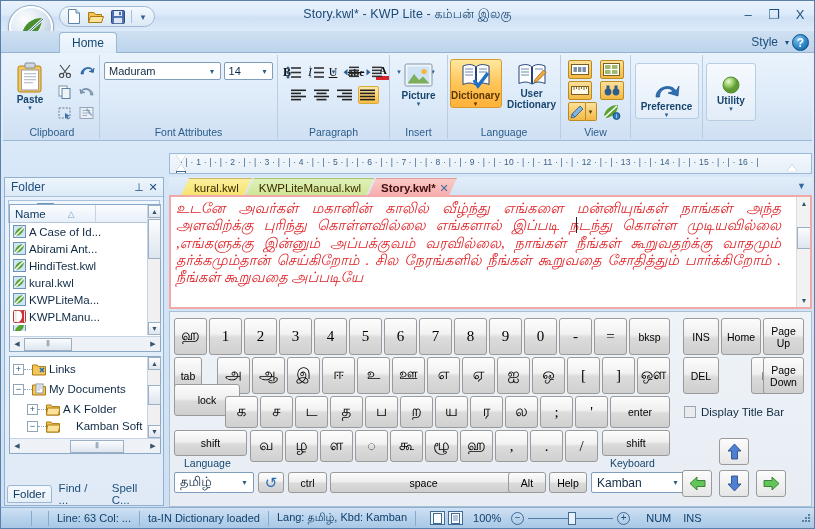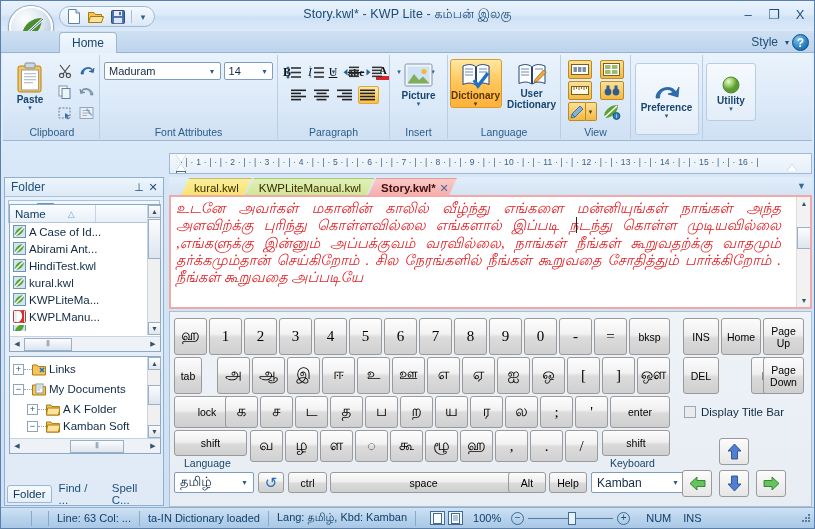--- a/index.html
+++ b/index.html
@@ -647,21 +647,21 @@
               <text x="12.4" y="14" font-size="5.5" fill="#fff" font-family="DejaVu Sans">i</text>
             </svg>
           </div>
         </div>
       </div>
       <div class="glabel">View</div>
     </div>
 
     <div class="rgroup" style="width:72px;border-right:1px solid #b9cee5">
       <div class="gbody" style="padding-top:6px">
-        <div class="bigbtn" style="width:64px;border:1px solid #b6cde3;background:linear-gradient(180deg,#f6fafe,#e3edf8);border-radius:3px;height:72px;justify-content:center">
+        <div class="bigbtn" style="width:64px;border:1px solid #b6cde3;background:linear-gradient(180deg,#f6fafe,#e3edf8);border-radius:3px;height:56px;justify-content:flex-end">
           <svg width="26" height="20" viewBox="0 0 26 20">
             <path d="M2 16 C2 5,18 2,22 10 L25 5 L24 15 L14 12 L19 10.5 C16 5,5 7,5.5 16 Z" fill="#2a6fb5" stroke="#1a4f8a" stroke-width="0.7"></path>
           </svg>
           <div class="lbl">Preference</div>
           <div class="caret">▾</div>
         </div>
       </div>
       <div class="glabel"></div>
     </div>
 
@@ -854,21 +854,21 @@
             </svg>
           <span style="padding-left:3px">A K Folder</span>
         </div>
         <div class="tr-row" style="padding-left:17px;height:14px;overflow:hidden">
           <div class="tr-exp">−</div>
           <div class="dot-line"></div>
           <svg width="14" height="13" viewBox="0 0 14 13">
               <path d="M0.5 2 H5 L6.2 3.6 H13.5 V12 H0.5 Z" fill="#f5c45a" stroke="#a97c12"></path>
               <path d="M1.5 5 H14 L12.5 12 H0.5 Z" fill="#fde39a" stroke="#a97c12"></path>
             </svg>
-          <span style="padding-left:3px">Kamban Soft</span>
+          <span style="padding-left:16px">Kamban Soft</span>
         </div>
       </div>
       <div class="fl-vsb" style="height:81px">
         <div class="sb-arrow">▲</div>
         <div class="sb-thumb" style="top:28px;height:20px"></div>
         <div class="sb-arrow" style="position:absolute;bottom:0">▼</div>
       </div>
       <div class="fl-hsb">
         <div class="hsb-arrow">◀</div>
         <div style="width:46px"></div>
@@ -939,21 +939,21 @@
     <div class="key" style="left:187px;top:45px; width:33px;height:37px">உ</div>
     <div class="key" style="left:222px;top:45px; width:33px;height:37px">ஊ</div>
     <div class="key" style="left:257px;top:45px; width:33px;height:37px">எ</div>
     <div class="key" style="left:292px;top:45px; width:33px;height:37px">ஏ</div>
     <div class="key" style="left:327px;top:45px; width:33px;height:37px">ஐ</div>
     <div class="key" style="left:362px;top:45px; width:33px;height:37px">ஒ</div>
     <div class="key" style="left:397px;top:45px; width:33px;height:37px">[</div>
     <div class="key" style="left:432px;top:45px; width:33px;height:37px">]</div>
     <div class="key" style="left:467px;top:45px; width:33px;height:37px">ஔ</div>
 
-    <div class="key mod" style="left:4px;  top:84px; width:66px;height:32px">lock</div>
+    <div class="key mod" style="left:4px;  top:72px; width:66px;height:32px">lock</div>
     <div class="key" style="left:55px; top:84px; width:33px;height:32px">க</div>
     <div class="key" style="left:90px; top:84px; width:33px;height:32px">ச</div>
     <div class="key" style="left:125px;top:84px; width:33px;height:32px">ட</div>
     <div class="key" style="left:160px;top:84px; width:33px;height:32px">த</div>
     <div class="key" style="left:195px;top:84px; width:33px;height:32px">ப</div>
     <div class="key" style="left:230px;top:84px; width:33px;height:32px">ற</div>
     <div class="key" style="left:265px;top:84px; width:33px;height:32px">ய</div>
     <div class="key" style="left:300px;top:84px; width:33px;height:32px">ர</div>
     <div class="key" style="left:335px;top:84px; width:33px;height:32px">ல</div>
     <div class="key" style="left:370px;top:84px; width:33px;height:32px">;</div>

